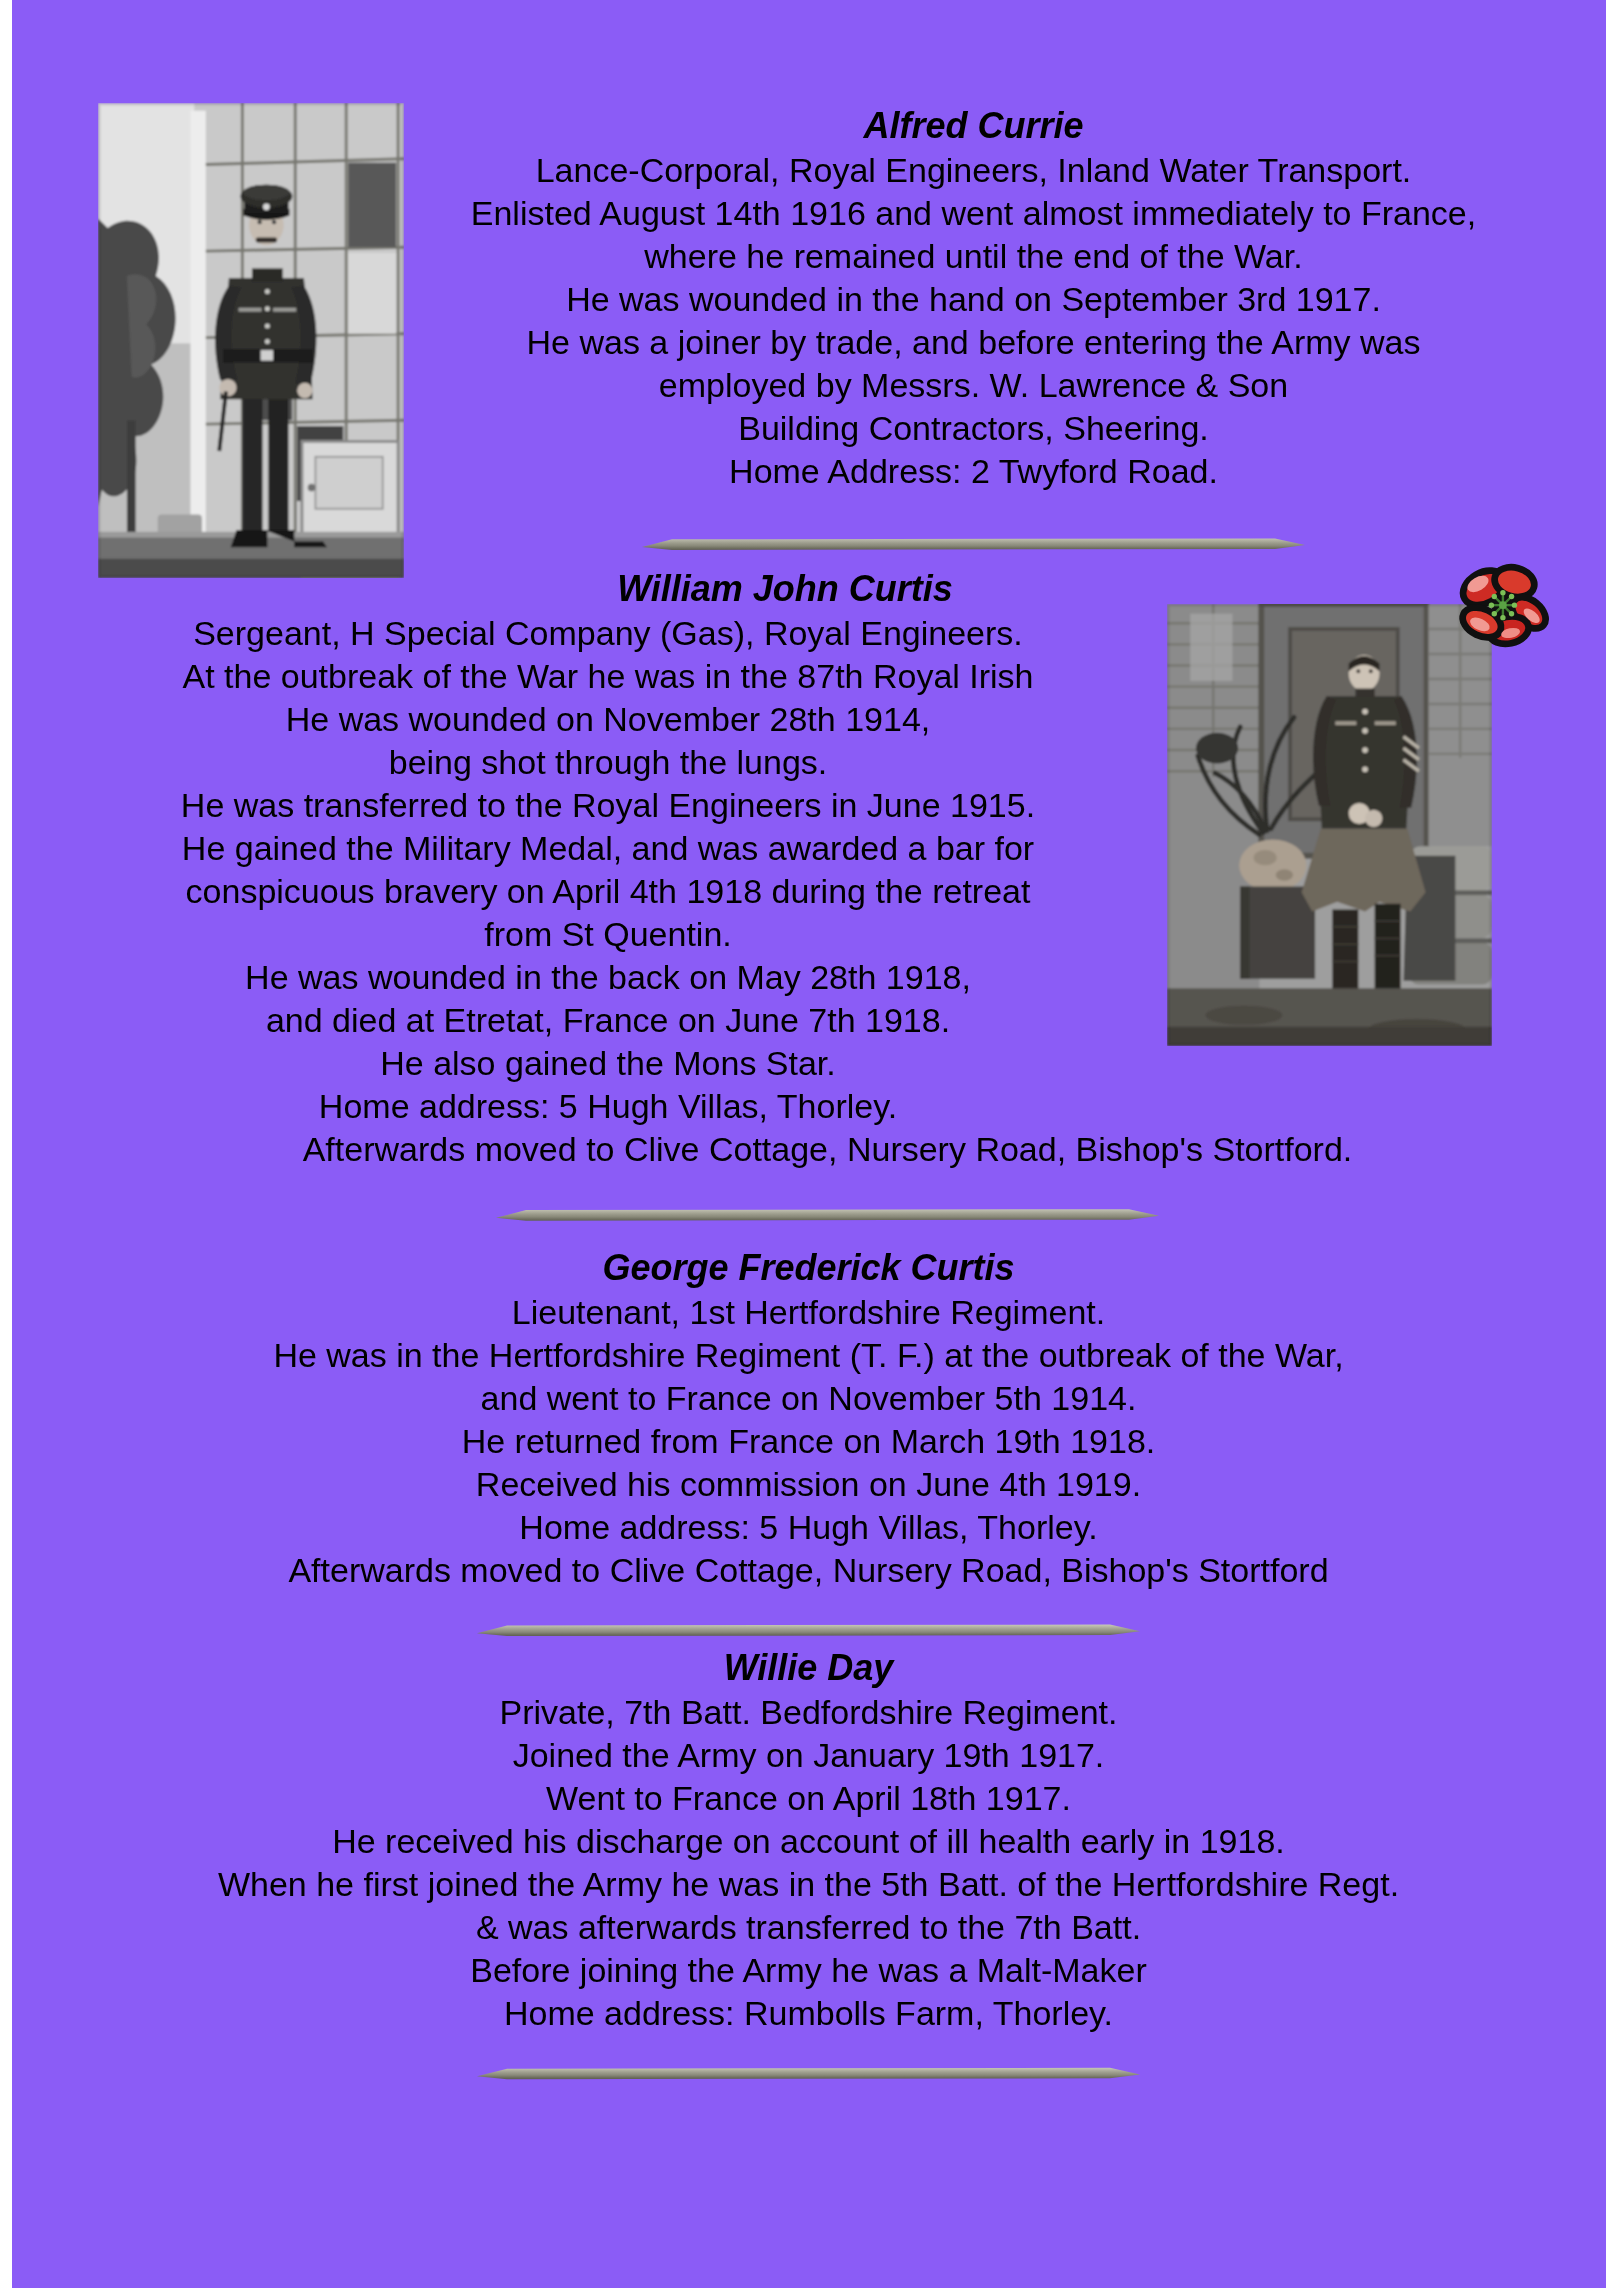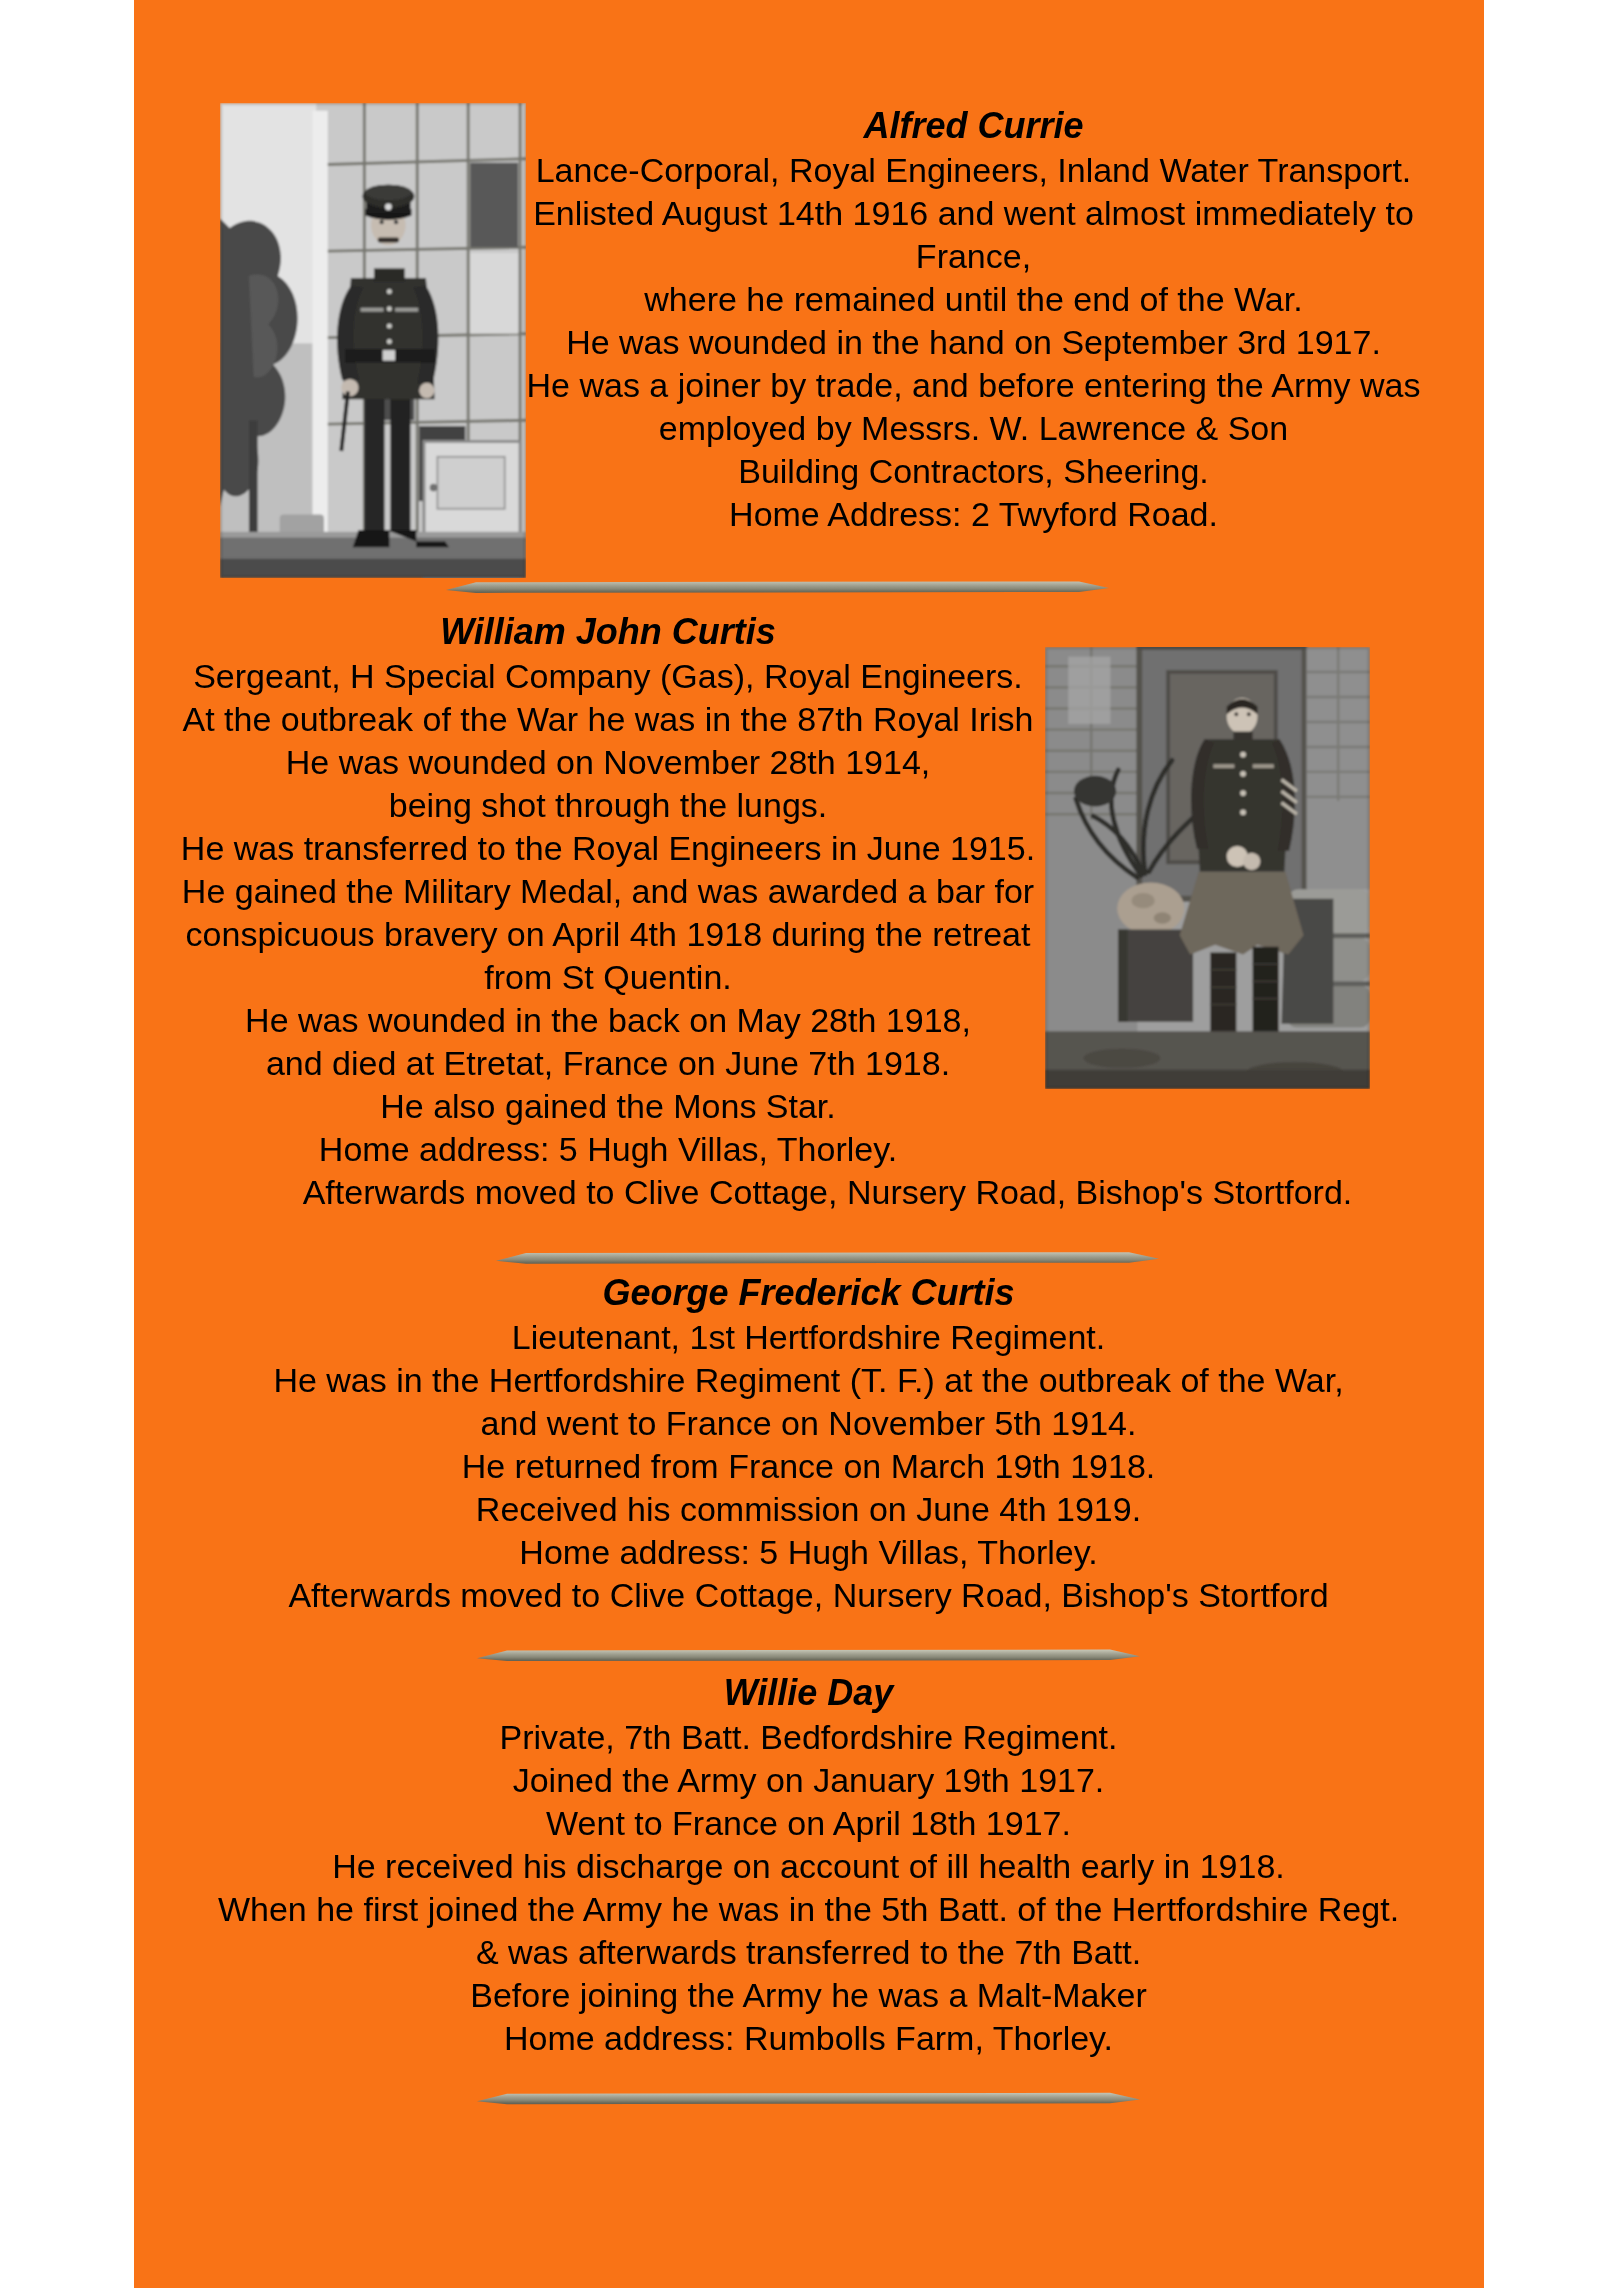--- a/index.html
+++ b/index.html
@@ -1,21 +1,21 @@
 <!DOCTYPE html>
 <html><head>
 <meta charset="utf-8">
 <style>
   html,body{margin:0;padding:0;background:#ffffff;}
   .page{
     position:relative;
-    width:1350px;
+    width:1594px;
     min-height:2288px;
     margin:0 auto;
-    background:#f97316;
+    background:#8b5cf6;
     color:#000000;
     font-family:"Liberation Sans","DejaVu Sans",sans-serif;
     font-size:34px;
     line-height:43px;
     text-align:center;
     padding-top:88px;
     box-sizing:border-box;
     overflow:hidden;
   }
   .entry h2{
@@ -29,21 +29,21 @@
 
   .photo{display:block;border:none;padding:0;}
   .photo svg{display:block;}
   .photo-left{float:left;width:306px;height:475px;margin:0 0 0 86px;}
   .photo-right{float:right;width:325px;height:442px;margin:38px 114px 77px 0;}
 
   .entry-currie{padding-right:62px;}
   .entry-currie h2{margin-top:15.4px;}
   .entry-wjc{padding-left:38px;}
   .entry-wjc h2{margin-top:13.4px;}
-  .entry-gfc h2{margin-top:3px;}
+  .entry-gfc h2{margin-top:21px;}
   .entry-day h2{margin-top:5.8px;}
 
   .rule{height:15.4px;line-height:15.4px;}
   .rule-currie{margin-top:44px;}
   .rule-wjc{margin-top:37px;}
   .rule-gfc{margin-top:32px;}
   .rule-day{margin-top:32px;}
   .rule-bar{
     display:inline-block;
     width:663px;height:13.4px;vertical-align:top;

